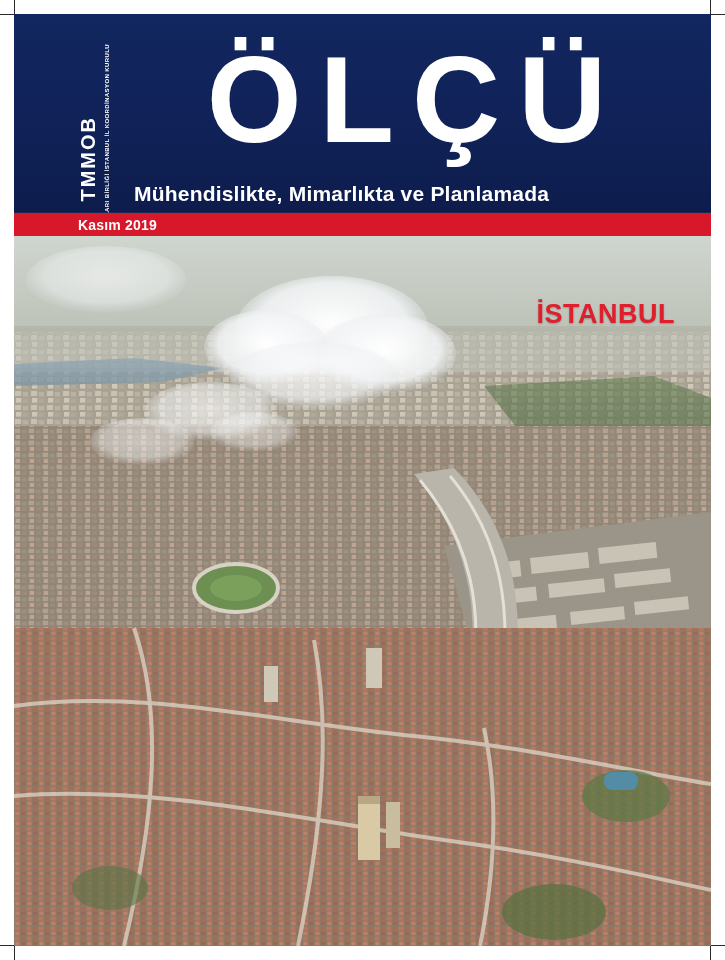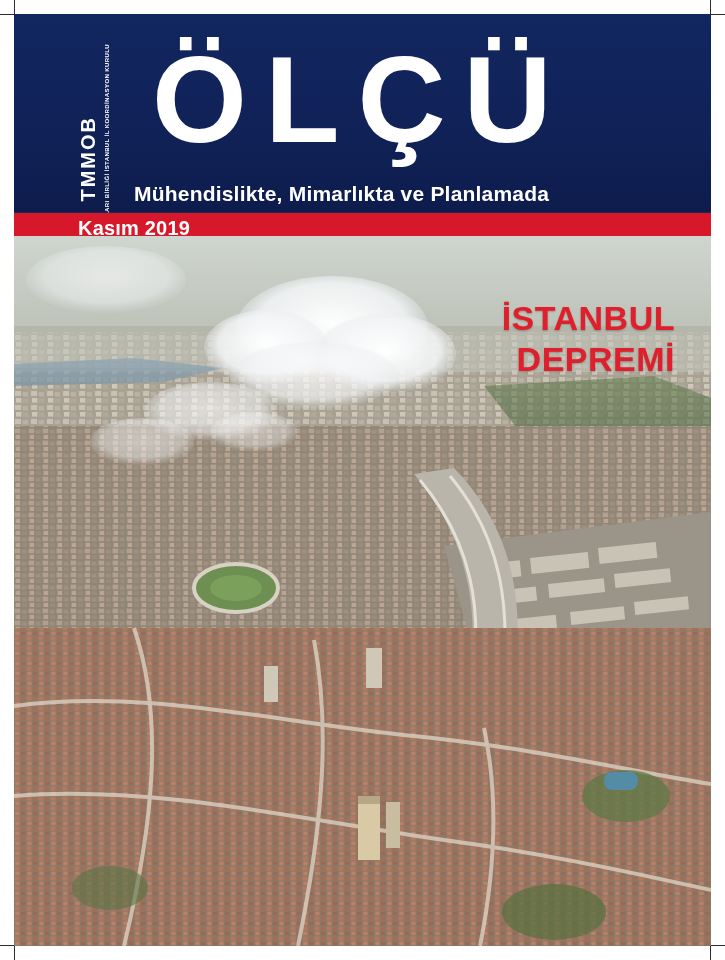--- a/index.html
+++ b/index.html
@@ -86,20 +86,21 @@
     letter-spacing: 0.4px;
     line-height: 1.9;
     white-space: nowrap;
   }
 
   .olcu {
     position: absolute;
     left: 120px;
     top: 22px;
     width: 545px;
+    text-align: center;
     color: #ffffff;
     font-size: 122px;
     font-weight: bold;
     letter-spacing: 18px;
     line-height: 1.05;
     text-indent: 18px;
   }
   .tagline {
     position: absolute;
     left: 120px;
@@ -117,21 +118,21 @@
     position: relative;
     width: 100%;
     height: 23px;
     background: #d7182a;
   }
   .datebar .date {
     position: absolute;
     left: 64px;
     top: 4px;
     color: #ffffff;
-    font-size: 20px;
+    font-size: 14px;
     font-weight: bold;
     letter-spacing: 0.2px;
   }
 
   
   .photo {
     position: relative;
     width: 100%;
     height: 710px;
     overflow: hidden;
@@ -140,21 +141,21 @@
   .photo svg { display: block; width: 100%; height: 100%; }
 
   
   .headline {
     position: absolute;
     right: 36px;
     top: 62px;
     text-align: right;
     color: #e01f2d;
     font-weight: bold;
-    font-size: 34px;
+    font-size: 27px;
     line-height: 1.22;
     letter-spacing: 0.5px;
     text-shadow: 0 1px 2px rgba(0,0,0,0.25);
   }
   .headline div { white-space: nowrap; }
 </style>
 </head>
 <body>
 
 <div class="page">
@@ -309,18 +310,17 @@
           <ellipse cx="128" cy="206" rx="52" ry="24" fill="url(#cloud)" opacity="0.5"></ellipse>
           <ellipse cx="240" cy="196" rx="44" ry="20" fill="url(#cloud)" opacity="0.45"></ellipse>
           <ellipse cx="92" cy="44" rx="80" ry="34" fill="url(#cloud)" opacity="0.55"></ellipse>
         </g>
 
         <rect x="0" y="0" width="697" height="710" fill="none"></rect>
       </svg>
 
       <div class="headline">
         <div>İSTANBUL</div>
-        <div>DEPREMİ</div>
       </div>
     </div>
 
   </div>
 </div>
 
 </body></html>

